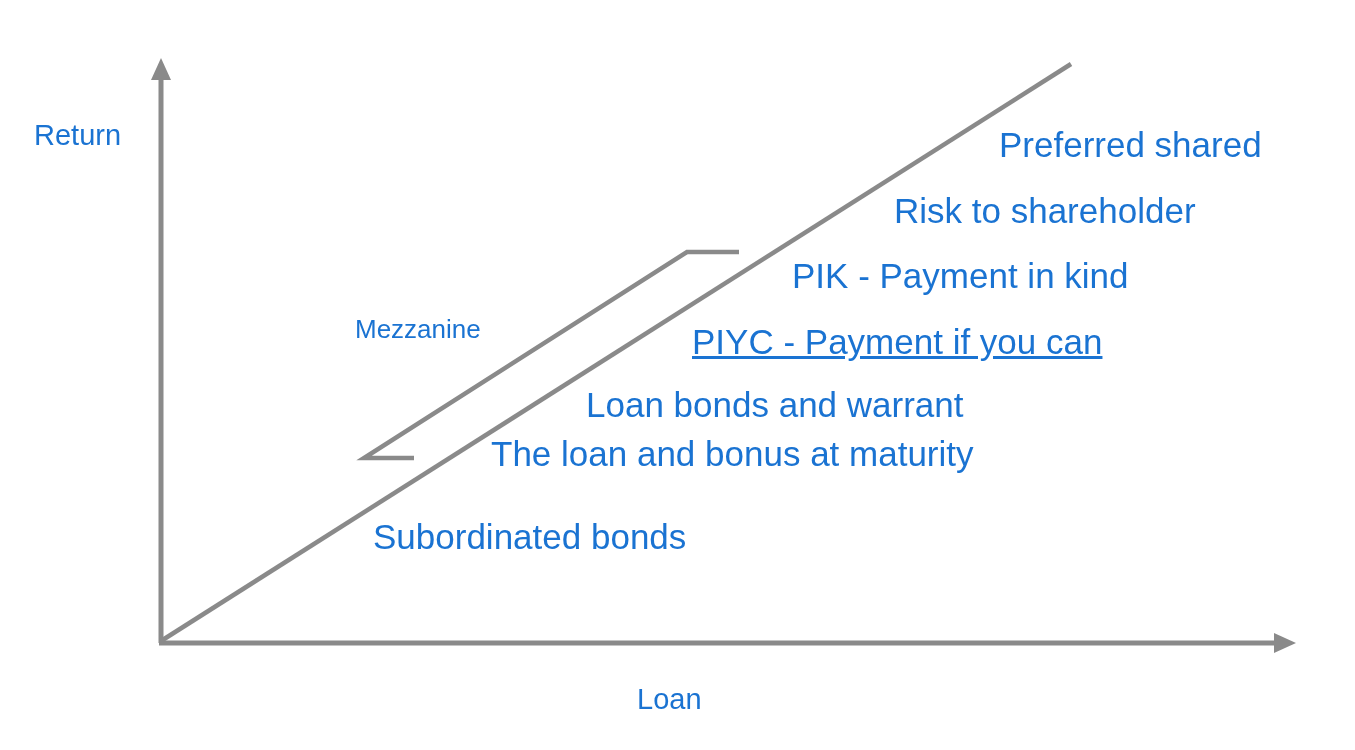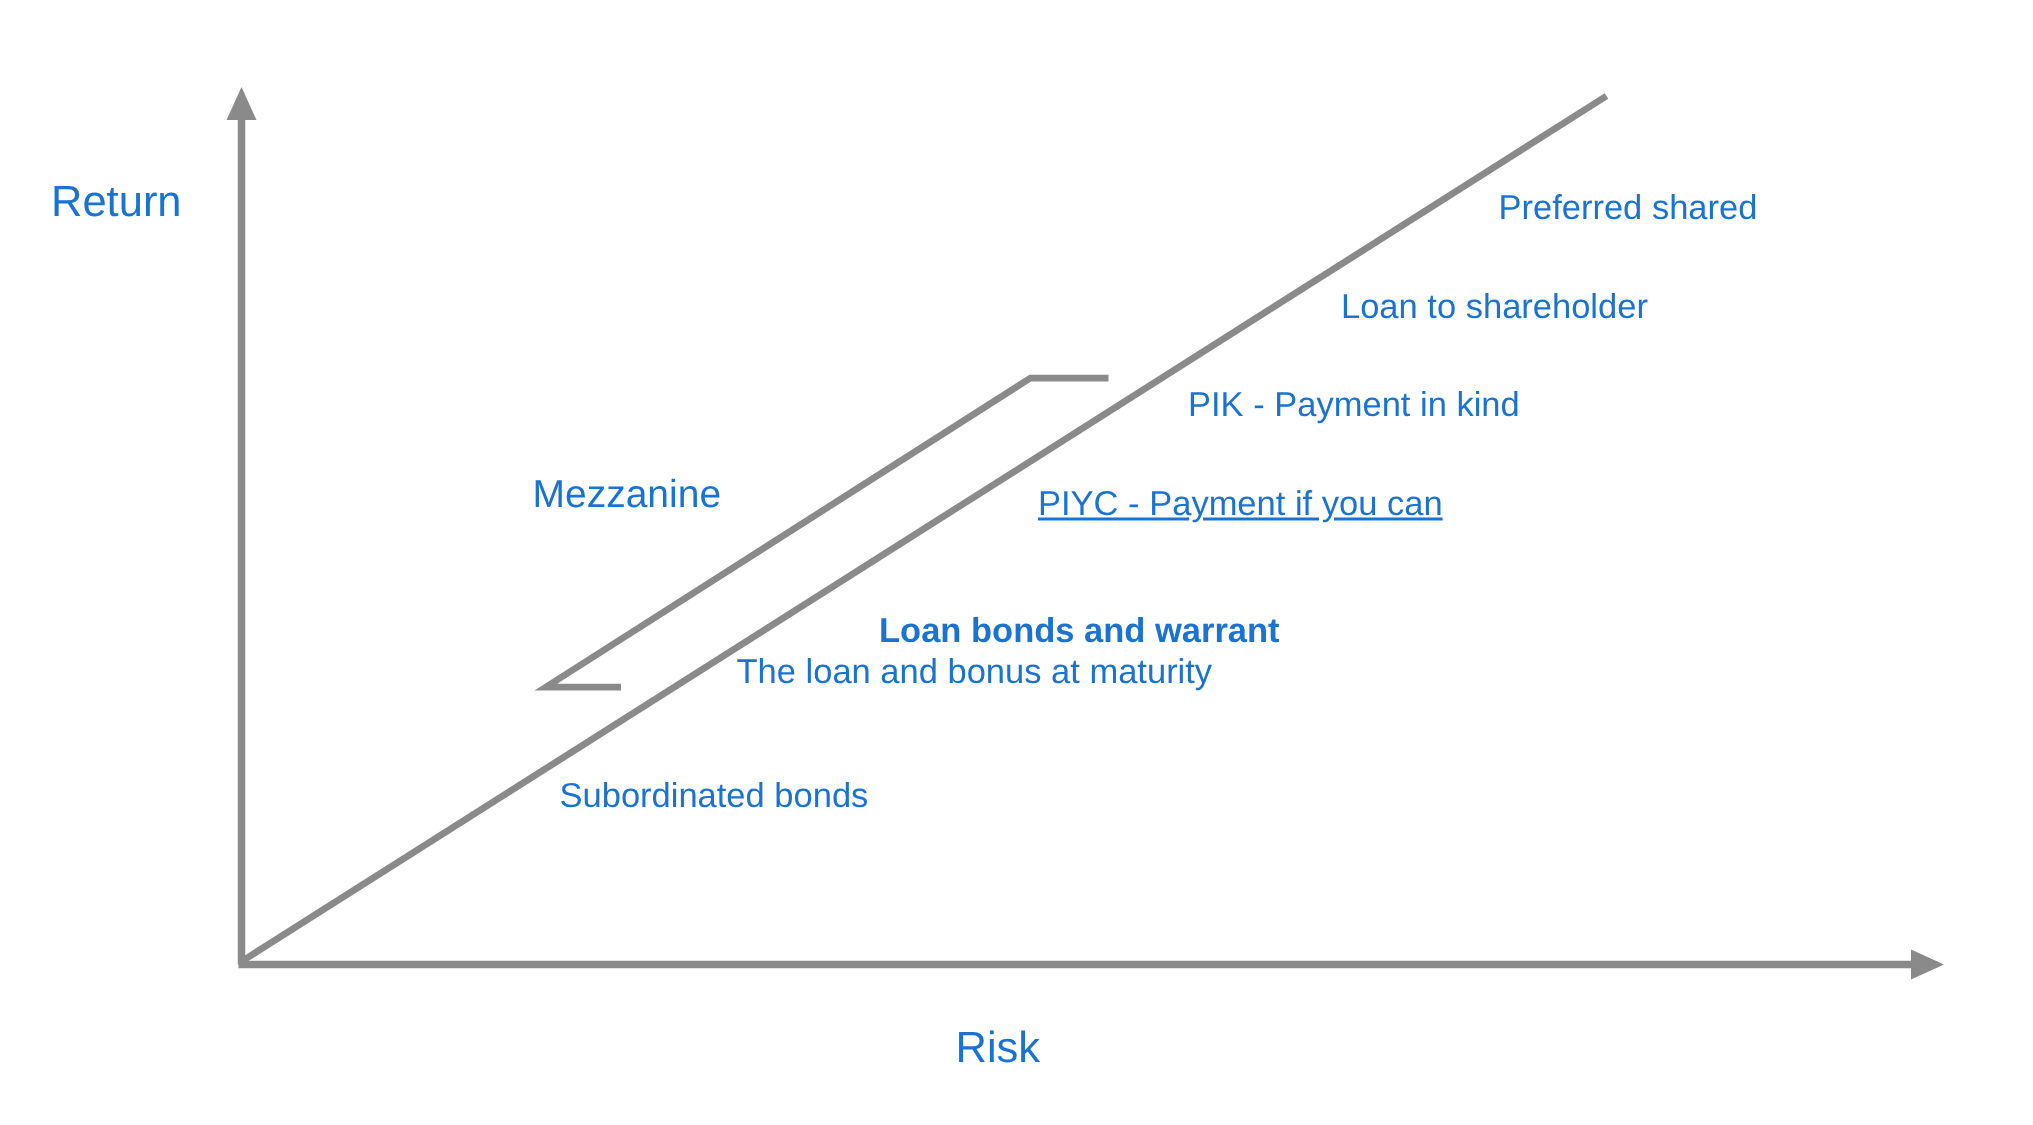--- a/index.html
+++ b/index.html
@@ -1,40 +1,40 @@
 <!DOCTYPE html>
 <html><head>
   <meta charset="utf-8">
   <style>
     html, body { margin: 0; padding: 0; background: #ffffff; }
     body { width: 1355px; height: 750px; position: relative; overflow: hidden;
            font-family: "Liberation Sans", "DejaVu Sans", sans-serif; }
     #diagram { position: absolute; left: 0; top: 0; }
-    .lbl { position: absolute; white-space: nowrap; color: #1a73d2; font-size: 23px; line-height: 1; }
+    .lbl { position: absolute; white-space: nowrap; color: #1a73d2; font-size: 35px; line-height: 1; }
     .bold { font-weight: normal; }
   </style>
 </head>
 <body>
 
 <svg id="diagram" width="1355" height="750" viewBox="0 0 1355 750">
 
   <line x1="161" y1="643" x2="161" y2="74" stroke="#8a8a8a" stroke-width="5"></line>
   <polygon points="161,58 151,80 171,80" fill="#8a8a8a"></polygon>
 
   <line x1="159" y1="643" x2="1280" y2="643" stroke="#8a8a8a" stroke-width="5"></line>
   <polygon points="1296,643 1274,633 1274,653" fill="#8a8a8a"></polygon>
 
   <line x1="161" y1="641" x2="1071" y2="64" stroke="#8a8a8a" stroke-width="4.5"></line>
 
   <polyline points="739,252 687,252 364,458 414,458" fill="none" stroke="#8a8a8a" stroke-width="4.5"></polyline>
 </svg>
 
 <div class="lbl bold" style="left:34px; top:121px; font-size:29px;">Return</div>
-<div class="lbl bold" style="left:637px; top:685px; font-size:29px;">Risk</div>
+<div class="lbl bold" style="left:637px; top:685px; font-size:29px;">Loan</div>
 <div class="lbl bold" style="left:355px; top:316px; font-size:26px;text-align:center;">Mezzanine</div>
 
 <div class="lbl" style="left:999px; top:127px;">Preferred shared</div>
-<div class="lbl" style="left:894px; top:193px;">Loan to shareholder</div>
+<div class="lbl" style="left:894px; top:193px;">Risk to shareholder</div>
 <div class="lbl" style="left:792px; top:258px;">PIK - Payment in kind</div>
 <div class="lbl" style="left:692px; top:324px;text-decoration:underline;">PIYC - Payment if you can</div>
-<div class="lbl" style="left:586px; top:409px;font-weight:bold;">Loan bonds and warrant</div>
+<div class="lbl" style="left:586px; top:387px;">Loan bonds and warrant</div>
 <div class="lbl" style="left:491px; top:436px;">The loan and bonus at maturity</div>
 <div class="lbl" style="left:373px; top:519px;">Subordinated bonds</div>
 
 </body></html>

